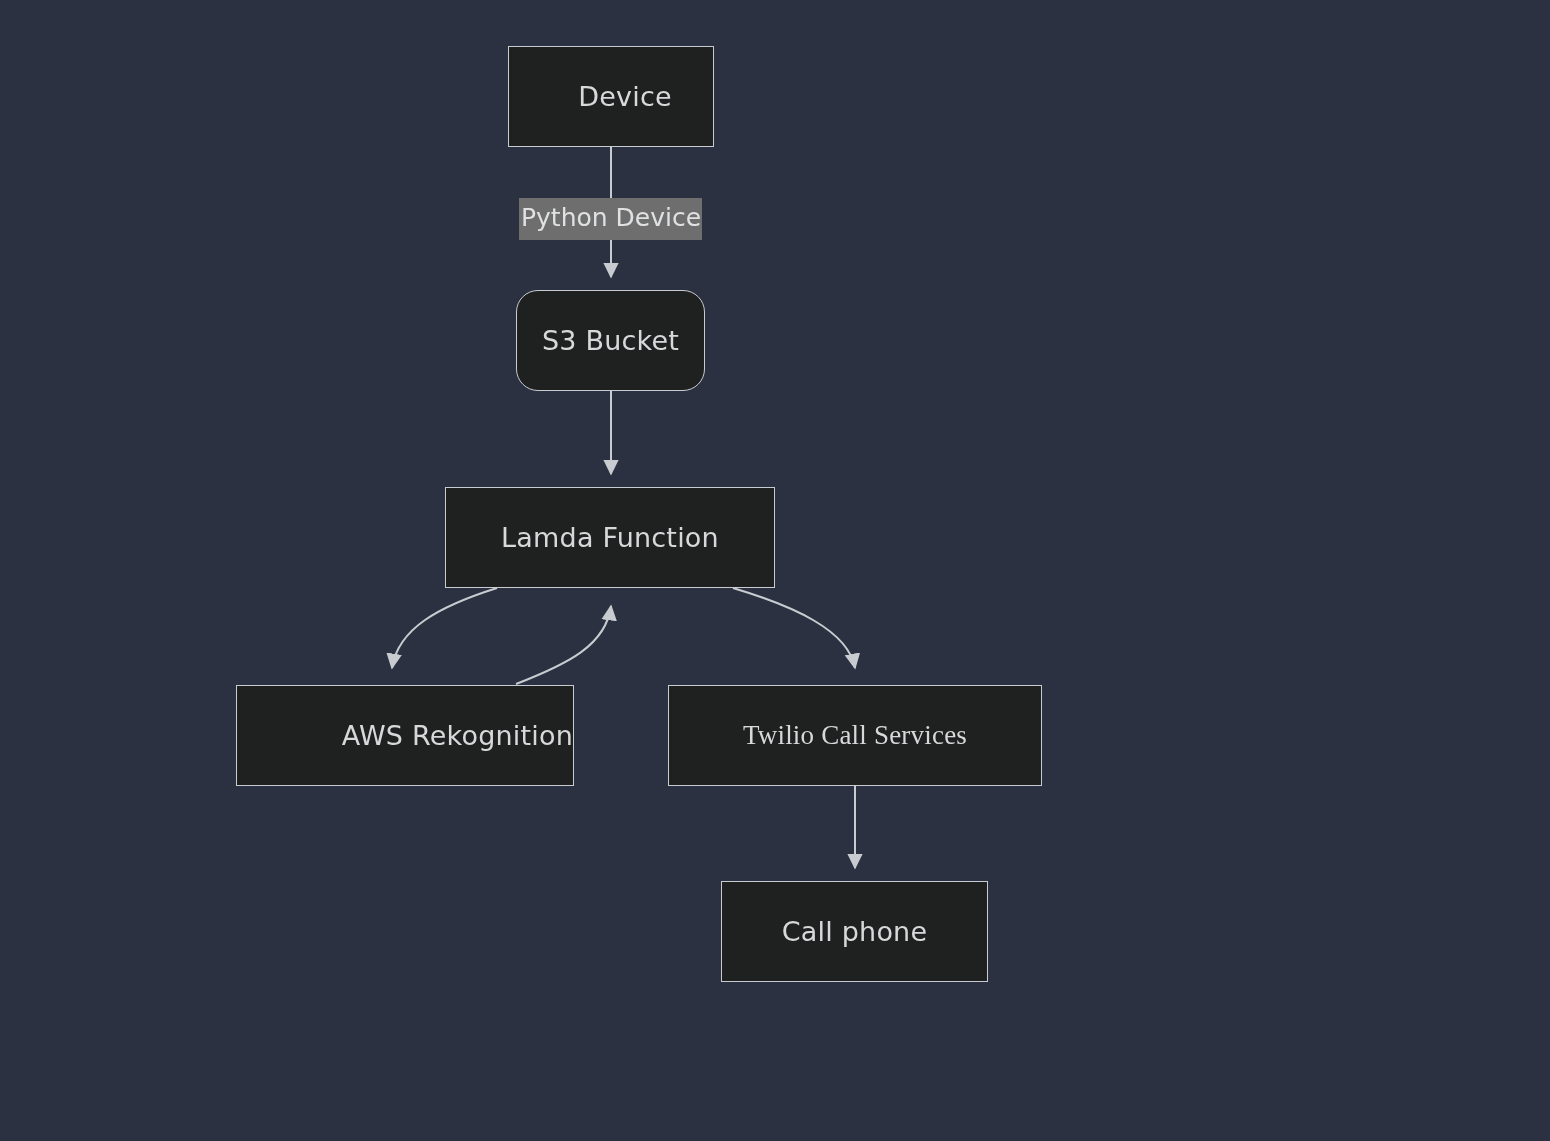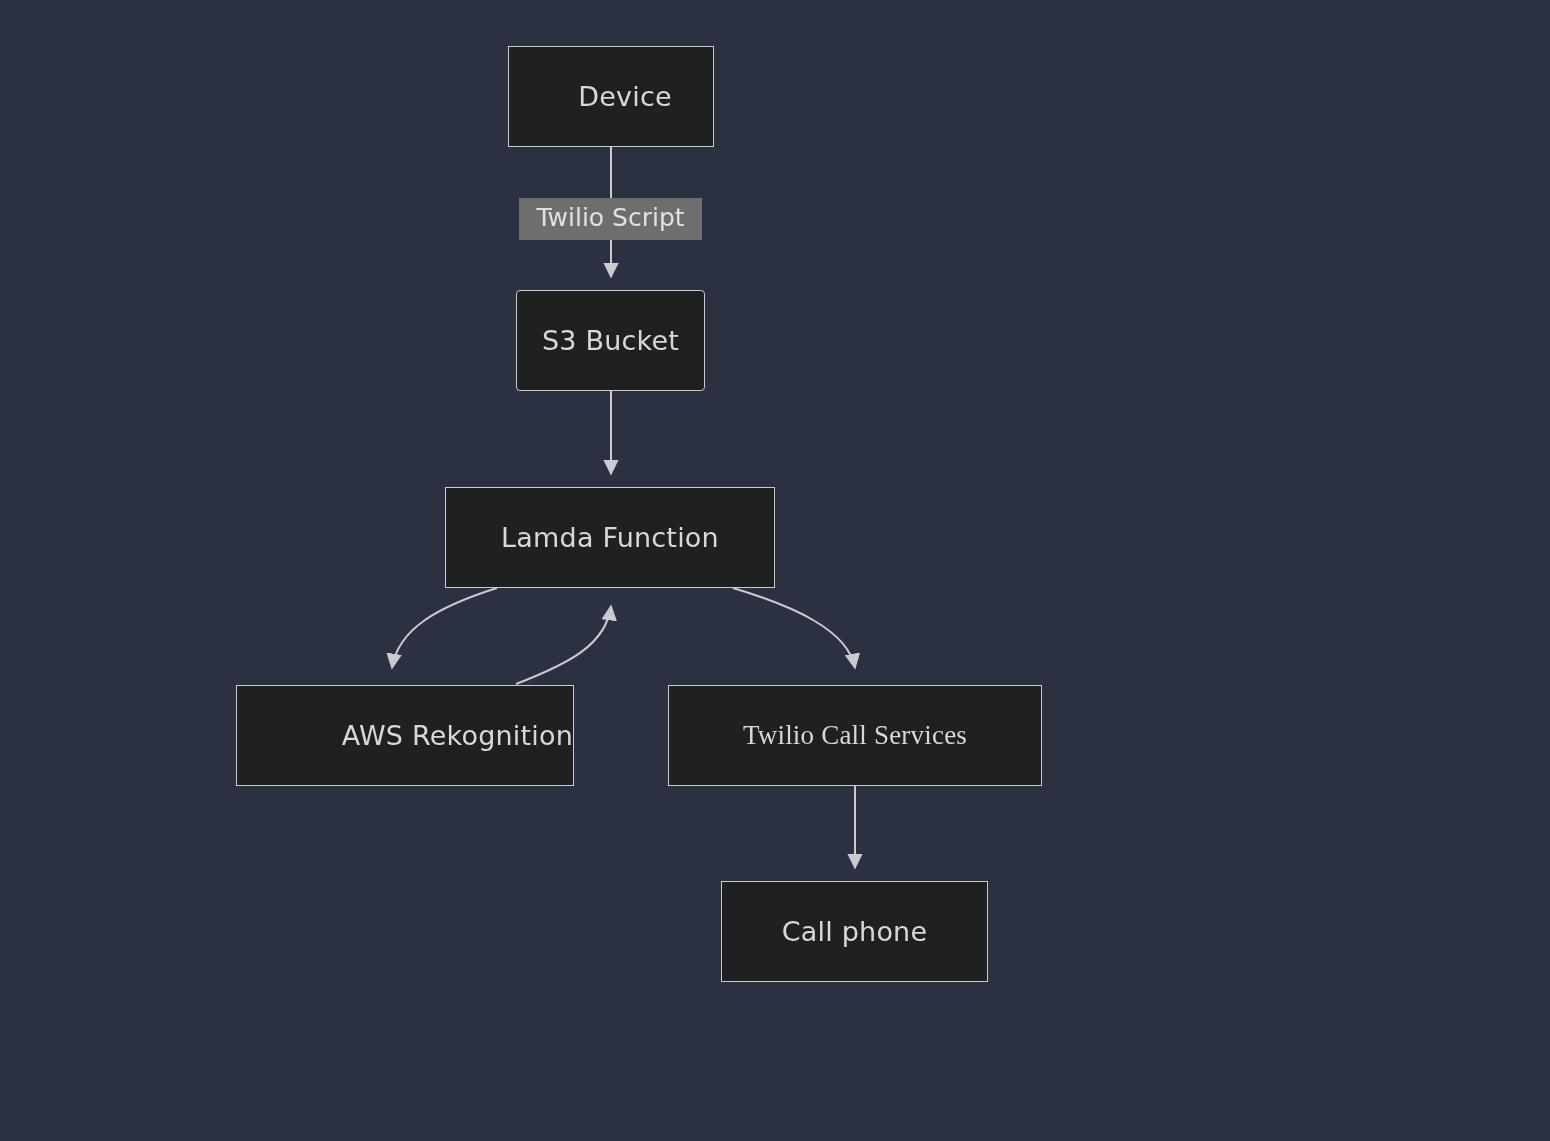--- a/index.html
+++ b/index.html
@@ -34,21 +34,21 @@
     display: flex;
     align-items: center;
     justify-content: center;
     color: #d6d8da;
     font-size: 27px;
     letter-spacing: 0.2px;
     line-height: 1.1;
     white-space: nowrap;
   }
   .node.rounded {
-    border-radius: 4px;
+    border-radius: 22px;
   }
   .edge-label {
     position: absolute;
     box-sizing: border-box;
     background: #6e6e6e;
     color: #dfe1e3;
     font-size: 25px;
     line-height: 1;
     padding: 7px 2px 9px 2px;
     text-align: center;
@@ -97,15 +97,15 @@
   </div>
 
   <div class="node" style="left:668px; top:685px; width:374px; height:101px;font-family:Liberation Serif, serif;">
     <span>Twilio Call Services</span>
   </div>
 
   <div class="node" style="left:721px; top:881px; width:267px; height:101px;">
     <span>Call phone</span>
   </div>
 
-  <div class="edge-label" style="left:519px; top:198px; width:183px; height:42px;">Twilio Script</div>
+  <div class="edge-label" style="left:519px; top:198px; width:183px; height:42px;">Python Device</div>
 
 </div>
 
 </body></html>

